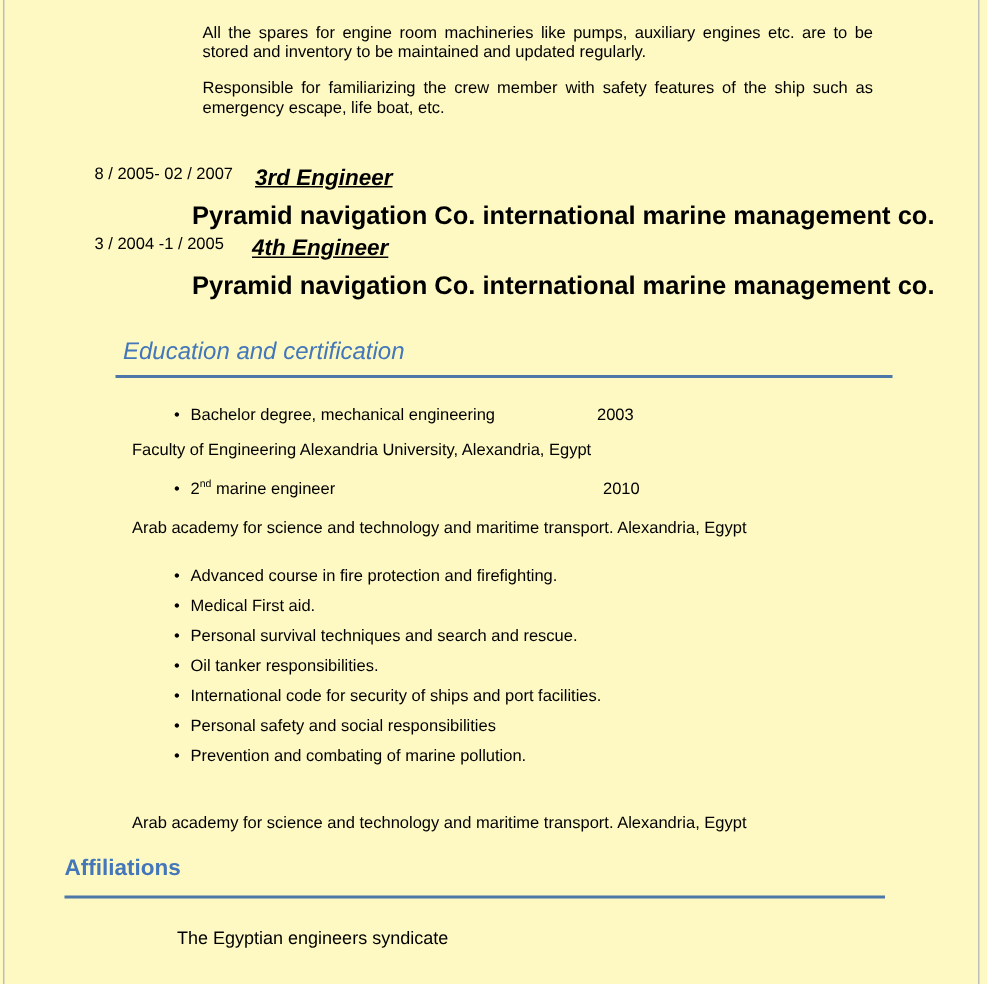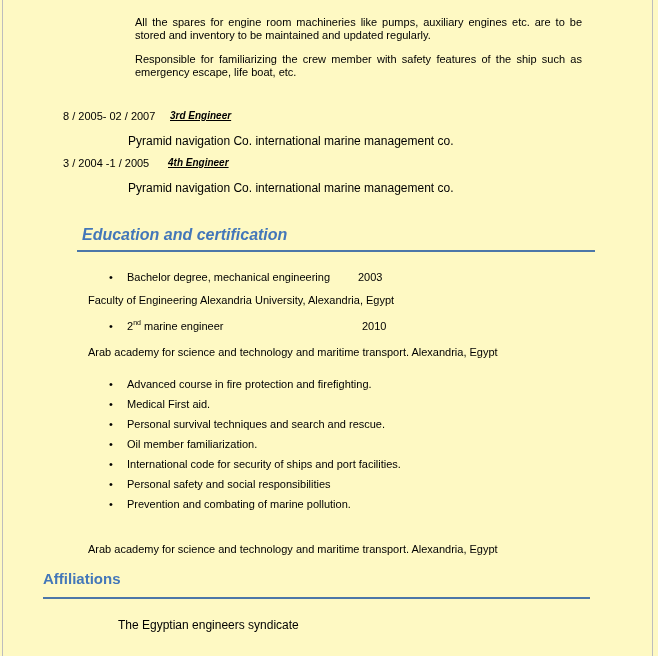--- a/index.html
+++ b/index.html
@@ -5,31 +5,31 @@
   html,body{margin:0;padding:0;background:#ffffff;}
   .page{
     position:relative;
     width:658px;height:656px;
     background:#fef9c3;
     font-family:"Liberation Sans", sans-serif;
     color:#000;
     overflow:hidden;
   }
   .edge{position:absolute;top:0;bottom:0;width:1px;background:#bdbdbd;}
-  .abs{position:absolute;}
+  .abs{position:absolute;text-align:center;}
   .duty{width:447px;text-align:justify;font-size:11px;line-height:13px;}
   .date{font-size:11px;white-space:nowrap;}
-  .jobtitle{font-size:10px;font-weight:bold;font-style:italic;text-decoration:underline;white-space:nowrap;}
-  .company{font-size:12px;font-weight:normal;white-space:nowrap;}
-  .h-edu{font-size:16px;font-weight:bold;font-style:italic;color:var(--heading,#4377b9);white-space:nowrap;}
+  .jobtitle{font-size:15px;font-weight:bold;font-style:italic;text-decoration:underline;white-space:nowrap;}
+  .company{font-size:17px;font-weight:bold;white-space:nowrap;}
+  .h-edu{font-size:16px;font-weight:normal;font-style:italic;color:var(--heading,#4377b9);white-space:nowrap;}
   .h-aff{font-size:15px;font-weight:bold;color:var(--heading,#4377b9);white-space:nowrap;}
   .rule{height:2px;background:var(--rule,#4c77a8);}
   .brow{font-size:11px;line-height:13px;white-space:nowrap;}
   .brow .b{display:inline-block;width:18px;font-size:11px;}
-  .year{font-size:11px;white-space:nowrap;}
+  .year{font-size:11px;white-space:nowrap;margin-left:40px;}
   .inst{font-size:11px;white-space:nowrap;}
   .affitem{font-size:12px;white-space:nowrap;}
   sup{font-size:7px;line-height:0;}
 </style>
 </head>
 <body>
 
 <div class="page">
   <div class="edge" style="left: 2px; background: rgb(189, 189, 189);"></div>
   <div class="edge" style="left: 652px; background: rgb(189, 189, 189);"></div>
@@ -63,21 +63,21 @@
   <div class="abs brow" style="left:109px;top:378px">
     <span class="b">•</span><span>Advanced course in fire protection and firefighting.</span>
   </div>
   <div class="abs brow" style="left:109px;top:398px">
     <span class="b">•</span><span>Medical First aid.</span>
   </div>
   <div class="abs brow" style="left:109px;top:418px">
     <span class="b">•</span><span>Personal survival techniques and search and rescue.</span>
   </div>
   <div class="abs brow" style="left:109px;top:438px">
-    <span class="b">•</span><span>Oil member familiarization.</span>
+    <span class="b">•</span><span>Oil tanker responsibilities.</span>
   </div>
   <div class="abs brow" style="left:109px;top:458px">
     <span class="b">•</span><span>International code for security of ships and port facilities.</span>
   </div>
   <div class="abs brow" style="left:109px;top:478px">
     <span class="b">•</span><span>Personal safety and social responsibilities</span>
   </div>
   <div class="abs brow" style="left:109px;top:498px">
     <span class="b">•</span><span>Prevention and combating of marine pollution.</span>
   </div>

